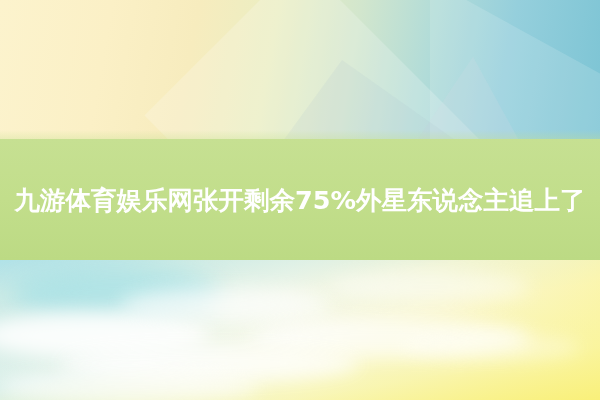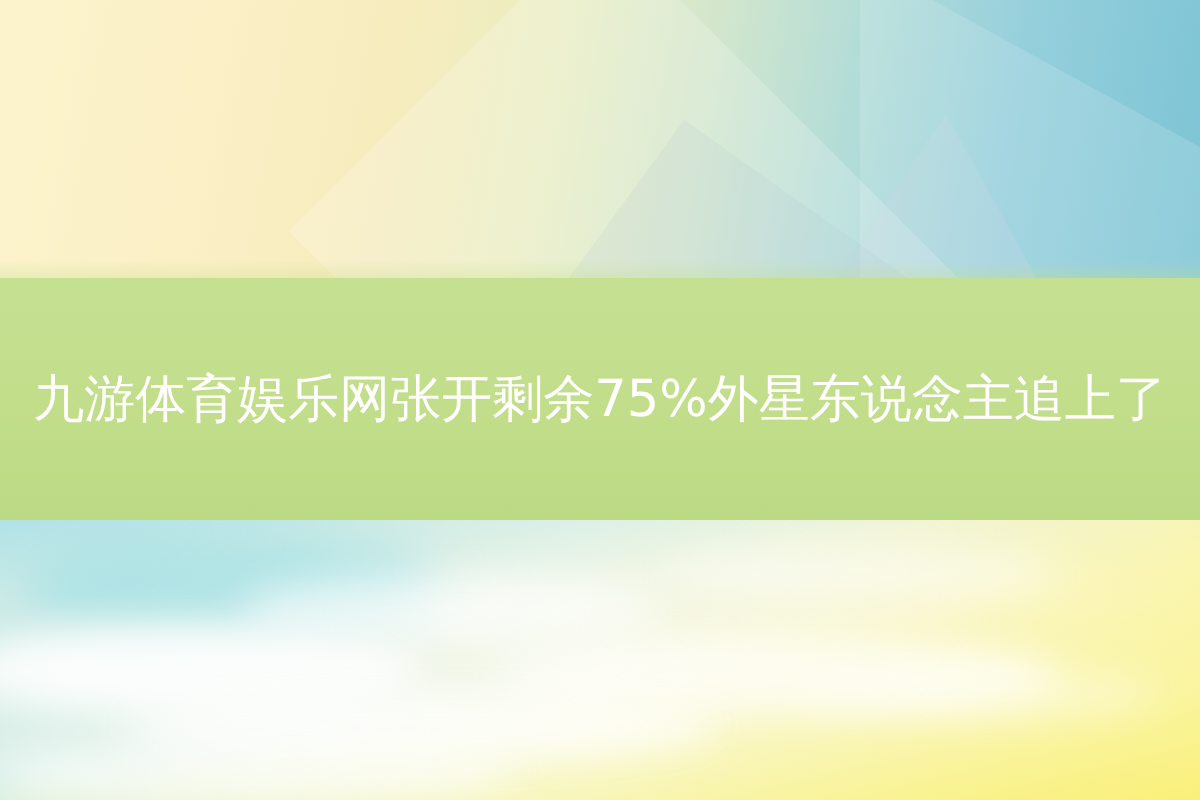--- a/index.html
+++ b/index.html
@@ -98,21 +98,21 @@
     display: flex;
     flex-direction: column;
     align-items: center;
     justify-content: center;
     box-sizing: border-box;
     padding: 0 4px;
   }
   .title-line {
     color: #ffffff;
     font-family: "DejaVu Sans", "Liberation Sans", sans-serif;
-    font-weight: normal;
+    font-weight: bold;
     font-size: 26px;
     line-height: 38px;
     letter-spacing: 0px;
     white-space: nowrap;
     text-align: right;
   }
   .title-line-1 { font-size: 25.5px; }
   .title-line-2 { font-size: 25.5px; }
 
   

